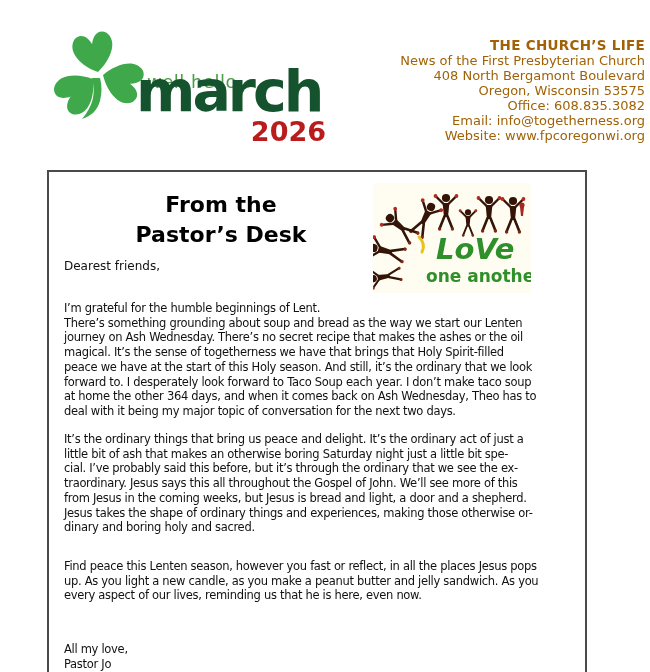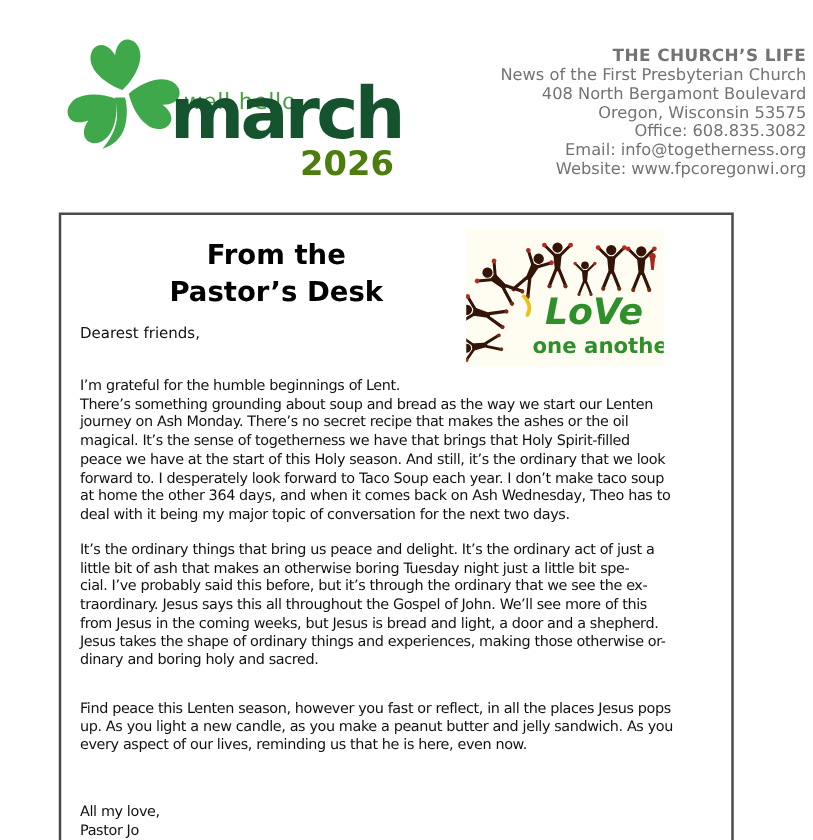--- a/index.html
+++ b/index.html
@@ -11,26 +11,26 @@
   .shamrock{position:absolute;left:50px;top:26px;}
   .hello{
     position:absolute;left:147px;top:56px;font-size:18px;line-height:20px;
     color:#4a9e46;letter-spacing:0.5px;margin-top:16px;
   }
   .month{
     position:absolute;left:136px;top:62px;font-size:57px;line-height:58px;
     font-weight:bold;color:#14532d;letter-spacing:-3px;
   }
   .year{
-    position:absolute;left:240px;top:116px;width:86px;
-    font-size:27px;font-weight:bold;color:#4d7c0f;letter-spacing:0px;
+    position:absolute;left:240px;top:116px;width:86px;text-align:right;
+    font-size:27px;font-weight:bold;color:#b91c1c;letter-spacing:0px;
   }
   .contact{
     position:absolute;right:5px;top:38px;text-align:right;
-    font-size:13px;line-height:15px;color:#737373;
+    font-size:13px;line-height:15px;color:#a16207;
   }
   .contact-title{font-weight:bold;font-size:13.5px;letter-spacing:0.3px;}
   
   .letter{
     position:absolute;left:47px;top:170px;width:540px;height:520px;
     box-sizing:border-box;border:2px solid #4a4a4a;background:#ffffff;overflow:hidden;
   }
   .heading{
     position:absolute;left:22px;top:18px;width:300px;text-align:center;
     font-weight:bold;font-size:22px;line-height:30px;color:#000;
@@ -110,30 +110,30 @@
       <path d="M46 54 q7 7 3 15" stroke="#e8c419" stroke-width="3" fill="none" stroke-linecap="round"></path>
       <text x="63" y="76" font-size="29" font-weight="bold" font-style="italic" fill="#2f8f2a" font-family="DejaVu Sans, sans-serif">LoVe</text>
       <text x="53" y="99" font-size="17" font-weight="bold" fill="#2f8f2a" font-family="DejaVu Sans, sans-serif">one another</text>
     </svg>
 
     <div class="salutation">Dearest friends,</div>
 
     <div class="para p1">
         <div>I’m grateful for the humble beginnings of Lent.</div>
         <div>There’s something grounding about soup and bread as the way we start our Lenten</div>
-        <div>journey on Ash Monday. There’s no secret recipe that makes the ashes or the oil</div>
+        <div>journey on Ash Wednesday. There’s no secret recipe that makes the ashes or the oil</div>
         <div>magical. It’s the sense of togetherness we have that brings that Holy Spirit-filled</div>
         <div>peace we have at the start of this Holy season. And still, it’s the ordinary that we look</div>
         <div>forward to. I desperately look forward to Taco Soup each year. I don’t make taco soup</div>
         <div>at home the other 364 days, and when it comes back on Ash Wednesday, Theo has to</div>
         <div>deal with it being my major topic of conversation for the next two days.</div>
       </div>
     <div class="para p2">
         <div>It’s the ordinary things that bring us peace and delight. It’s the ordinary act of just a</div>
-        <div>little bit of ash that makes an otherwise boring Tuesday night just a little bit spe-</div>
+        <div>little bit of ash that makes an otherwise boring Saturday night just a little bit spe-</div>
         <div>cial. I’ve probably said this before, but it’s through the ordinary that we see the ex-</div>
         <div>traordinary. Jesus says this all throughout the Gospel of John. We’ll see more of this</div>
         <div>from Jesus in the coming weeks, but Jesus is bread and light, a door and a shepherd.</div>
         <div>Jesus takes the shape of ordinary things and experiences, making those otherwise or-</div>
         <div>dinary and boring holy and sacred.</div>
       </div>
     <div class="para p3">
         <div>Find peace this Lenten season, however you fast or reflect, in all the places Jesus pops</div>
         <div>up. As you light a new candle, as you make a peanut butter and jelly sandwich. As you</div>
         <div>every aspect of our lives, reminding us that he is here, even now.</div>

